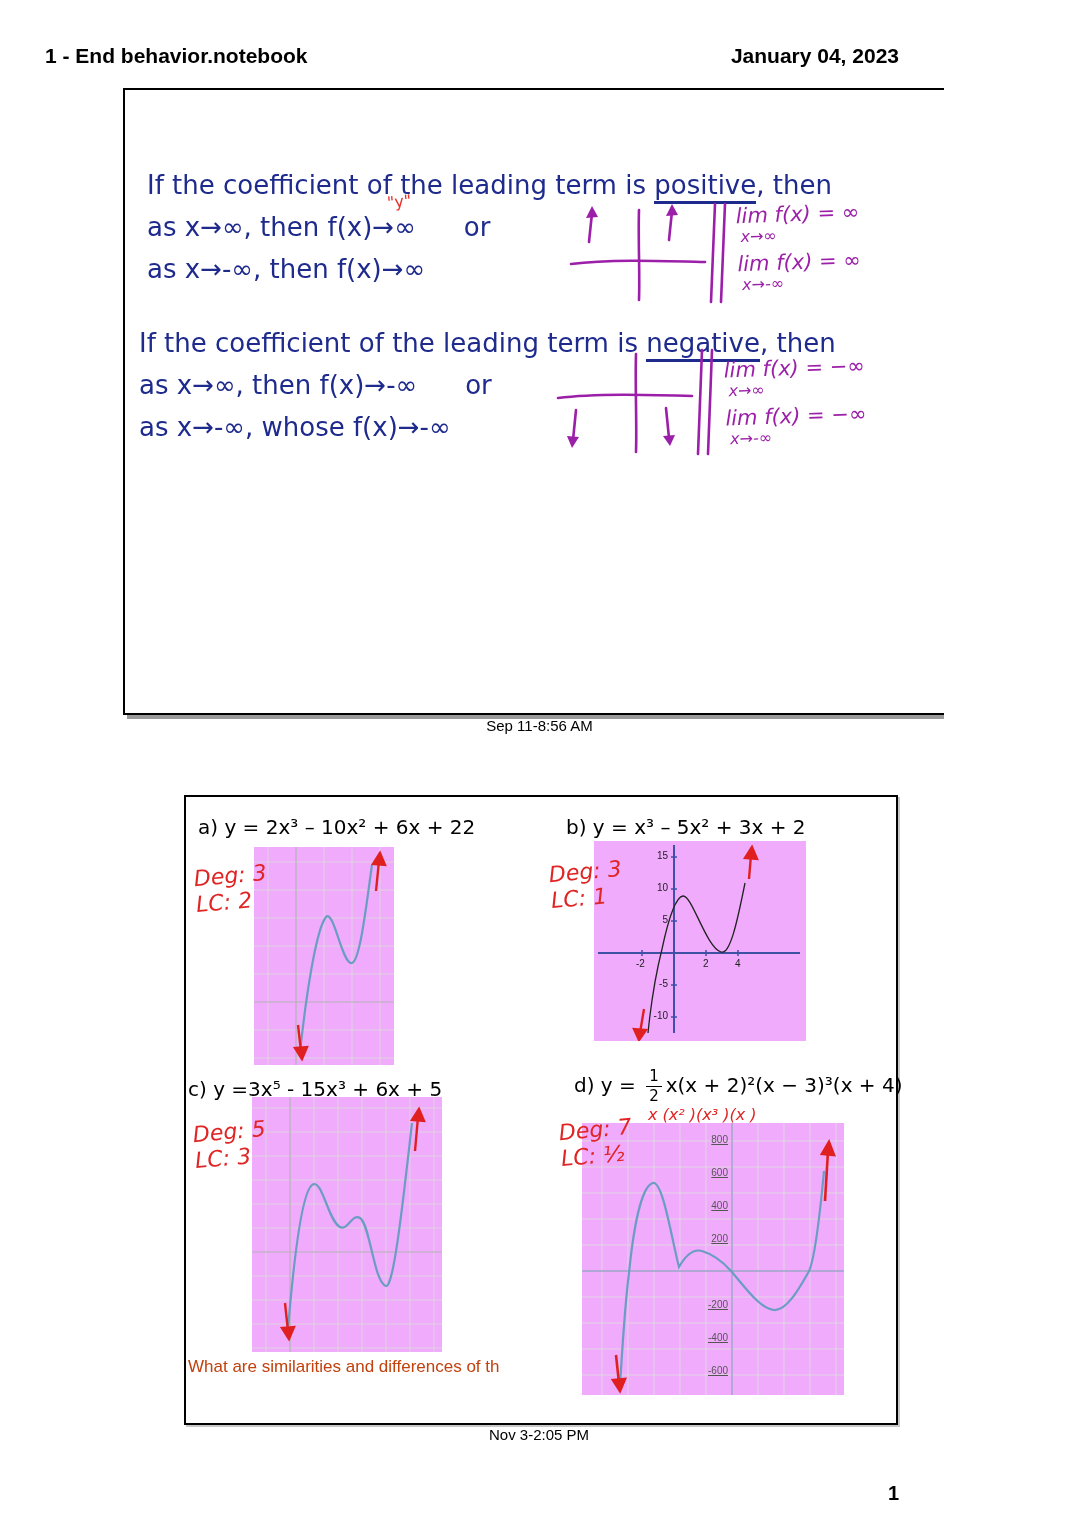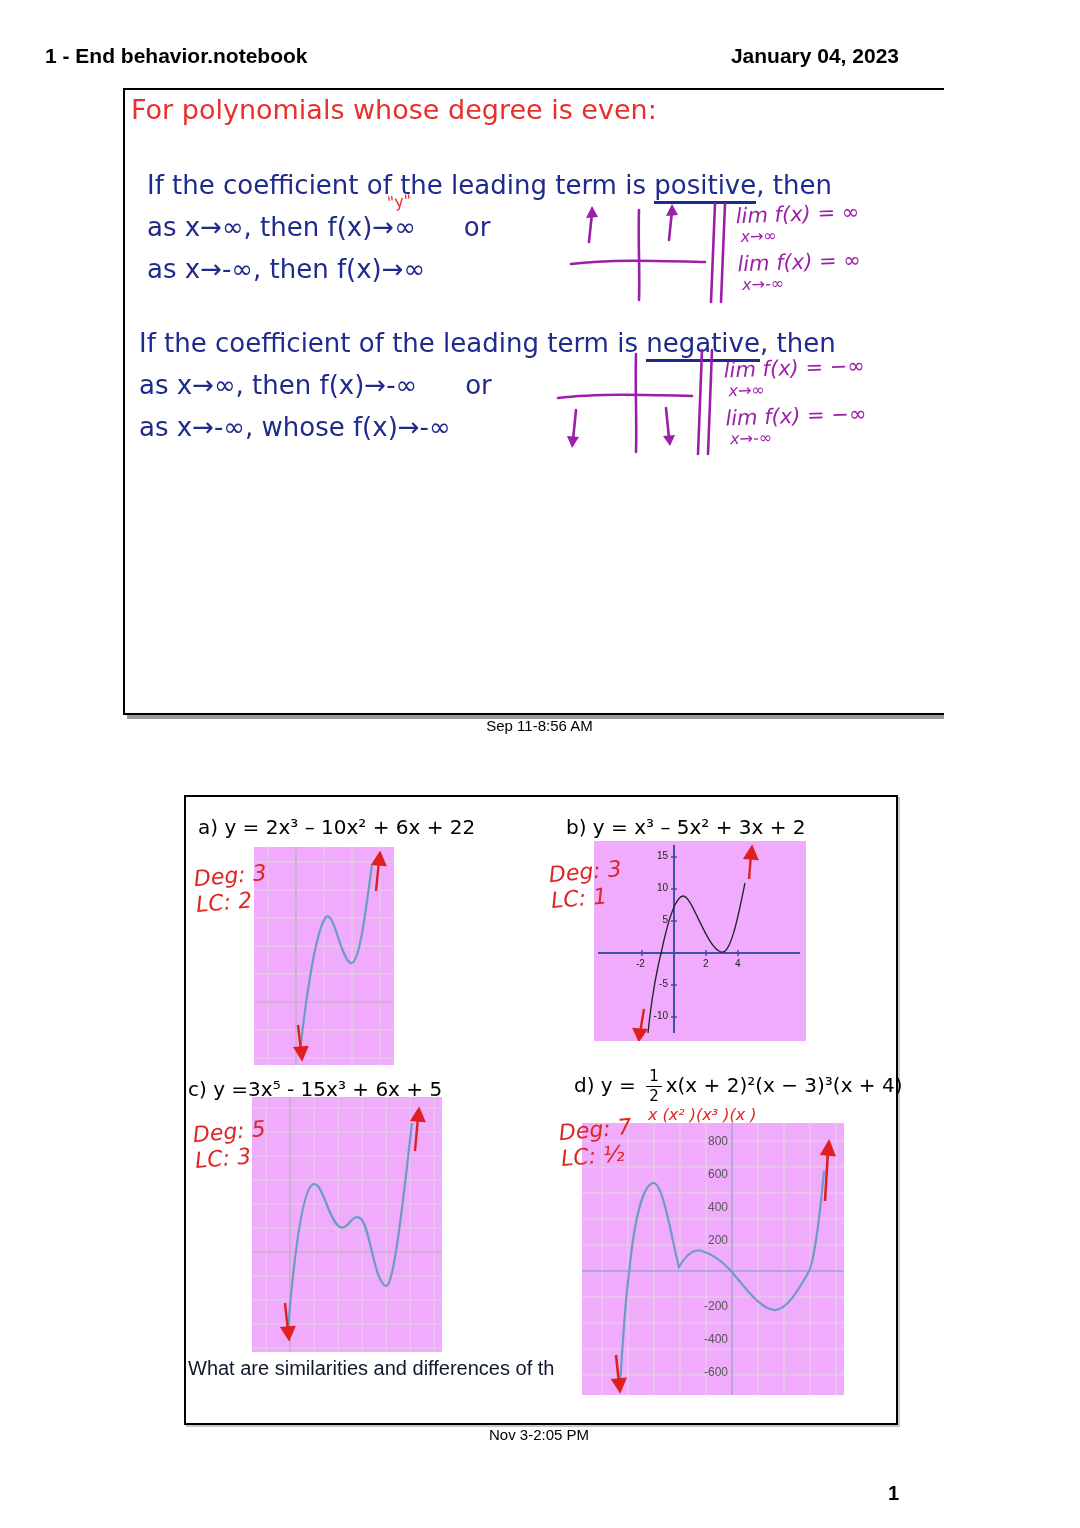--- a/index.html
+++ b/index.html
@@ -44,35 +44,34 @@
   .frac .num{border-bottom:1.5px solid #000;padding:0 3px 2px;}
   .frac .den{padding-top:2px;}
   .redhand{position:absolute;color:#e02525;font-family:"DejaVu Sans",sans-serif;
            font-style:italic;font-size:22px;line-height:1.2;transform:rotate(-5deg);
            white-space:nowrap;z-index:3;}
   .rednote{position:absolute;color:#e02525;font-family:"DejaVu Sans",sans-serif;
            font-style:italic;font-size:16px;white-space:nowrap;z-index:3;}
   .graph{position:absolute;z-index:2;background:#f0abfc;}
   .tick{position:absolute;font-size:10px;color:#222;font-family:"Liberation Sans",sans-serif;}
   .tick-r{text-align:right;}
-  .tick-sm{font-size:12px;color:#555;}
-  .question{position:absolute;font-size:20px;color:#0f172a;white-space:nowrap;z-index:1;
+  .tick-sm{font-size:10px;color:#555;text-decoration:underline;}
+  .question{position:absolute;font-size:17px;color:#c2410c;white-space:nowrap;z-index:1;
             font-family:"Liberation Sans",sans-serif;}
 </style>
 </head>
 <body>
 
 <div class="page">
 
   <div class="hdr hdr-title">1 - End behavior.notebook</div>
   <div class="hdr hdr-date">January 04, 2023</div>
 
   <div class="slide slide1">
 
-    <div class="s1-heading">For polynomials whose degree is even:</div>
 
     <div class="note" style="left:22px;top:80px;">
       <span>If the coefficient of the leading term is </span><span class="u">positive</span><span>, then</span>
     </div>
 
     <div class="y-note" style="left:262px;top:102px;">"y"</div>
 
     <div class="note" style="left:22px;top:122px;">
       <span>as  x→∞, then f(x)→∞</span><span class="or">or</span>
     </div>

